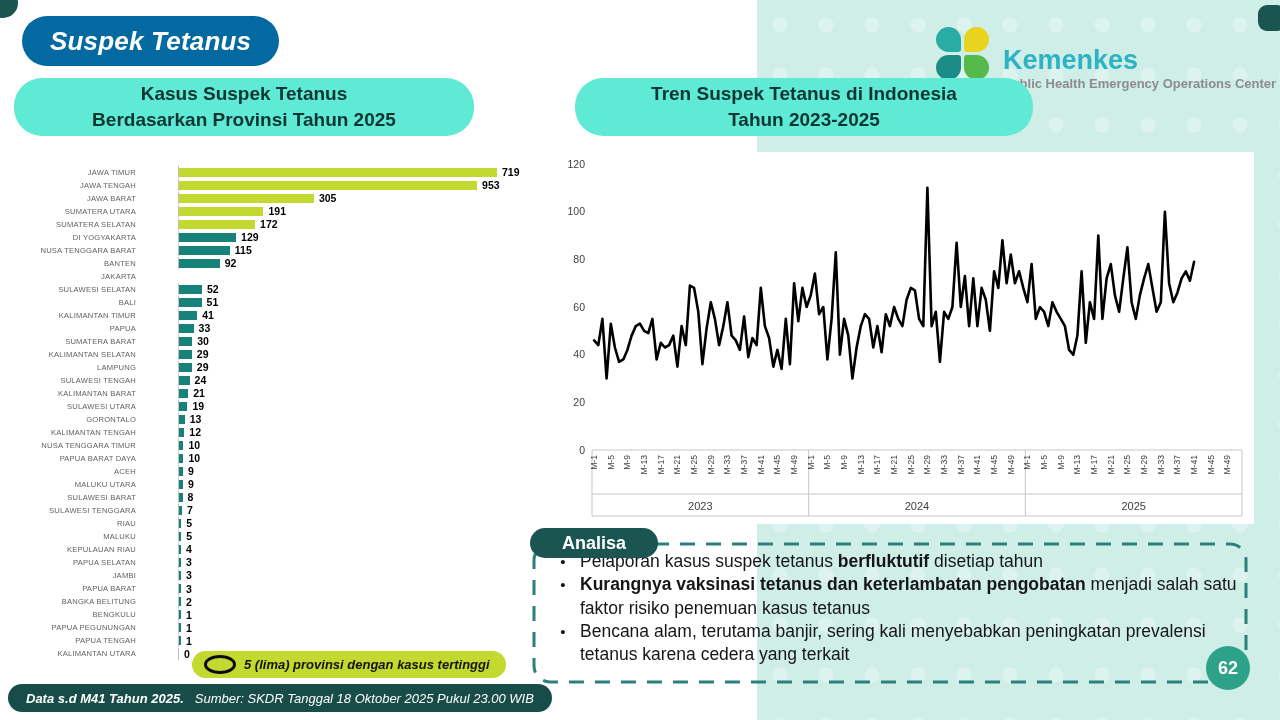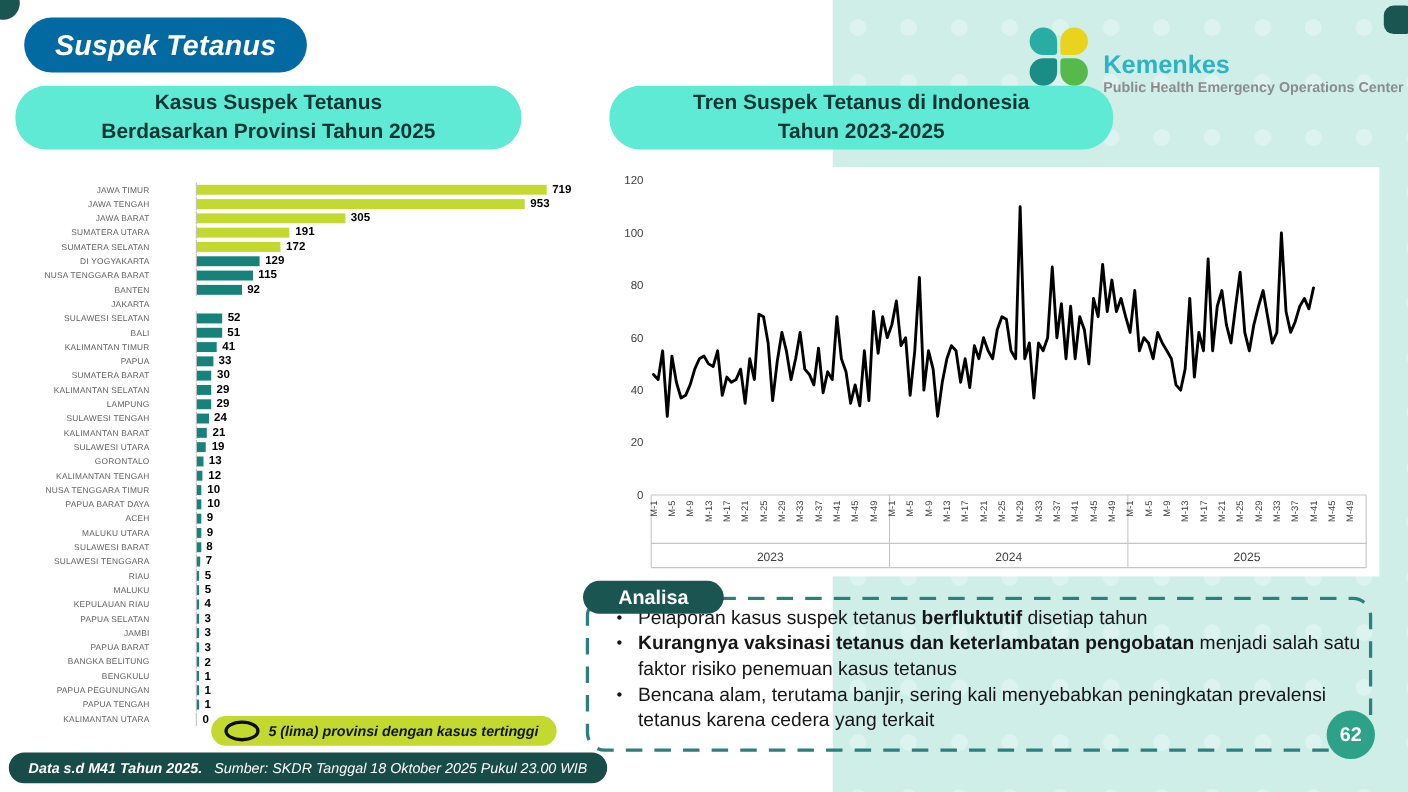--- a/index.html
+++ b/index.html
@@ -25,31 +25,31 @@
     font-size:26px;font-weight:bold;letter-spacing:.2px;font-style:italic;
   }
 
   
   .hdr-pill{
     position:absolute;height:58px;background:#5eead4;color:#0c3533;border-radius:28px;
     display:flex;flex-direction:column;align-items:center;justify-content:center;
     font-weight:bold;font-size:19px;line-height:1.35;text-align:center;
   }
   .hdr-left{left:14px;top:78px;width:460px;}
-  .hdr-right{left:554px;top:78px;width:458px;text-align:center;}
+  .hdr-right{left:575px;top:78px;width:458px;text-align:center;}
 
   
   .logo{position:absolute;left:935px;top:16px;display:flex;align-items:center;gap:12px;}
   .clover{position:relative;width:56px;height:56px;flex:0 0 auto;}
   .petal{position:absolute;width:25px;height:25px;}
   .p-tl{left:1px;top:1px;background:#29aca4;border-radius:50% 50% 12% 50%;}
   .p-tr{left:29px;top:1px;background:#e8d41f;border-radius:50% 50% 50% 12%;}
   .p-bl{left:1px;top:29px;background:#1c8d86;border-radius:50% 12% 50% 50%;}
   .p-br{left:29px;top:29px;background:#55b94b;border-radius:12% 50% 50% 50%;}
-  .logo-text .l1{font-size:23px;font-weight:bold;color:#2db3c4;line-height:1.05;margin-top:30px;}
+  .logo-text .l1{font-size:27px;font-weight:bold;color:#2db3c4;line-height:1.05;margin-top:30px;}
   .logo-text .l2{font-size:13px;font-weight:bold;color:#8c8c8c;margin-top:2px;}
 
   
   .bar-area{position:absolute;left:14px;top:166px;width:490px;height:494px;display:flex;flex-direction:column;justify-content:space-between;}
   .brow{height:12px;display:flex;align-items:center;gap:38px;}
   .blabel{width:122px;text-align:right;font-size:7.6px;color:#5f5f5f;letter-spacing:.2px;flex:0 0 auto;padding-right:4px;white-space:nowrap;}
   .bwrap{flex:1;display:flex;align-items:center;border-left:1px solid #c0c0c0;height:100%;}
   .bbar{height:9px;}
   .bval{font-size:10.5px;font-weight:bold;color:#000;margin-left:5px;white-space:nowrap;}
 

